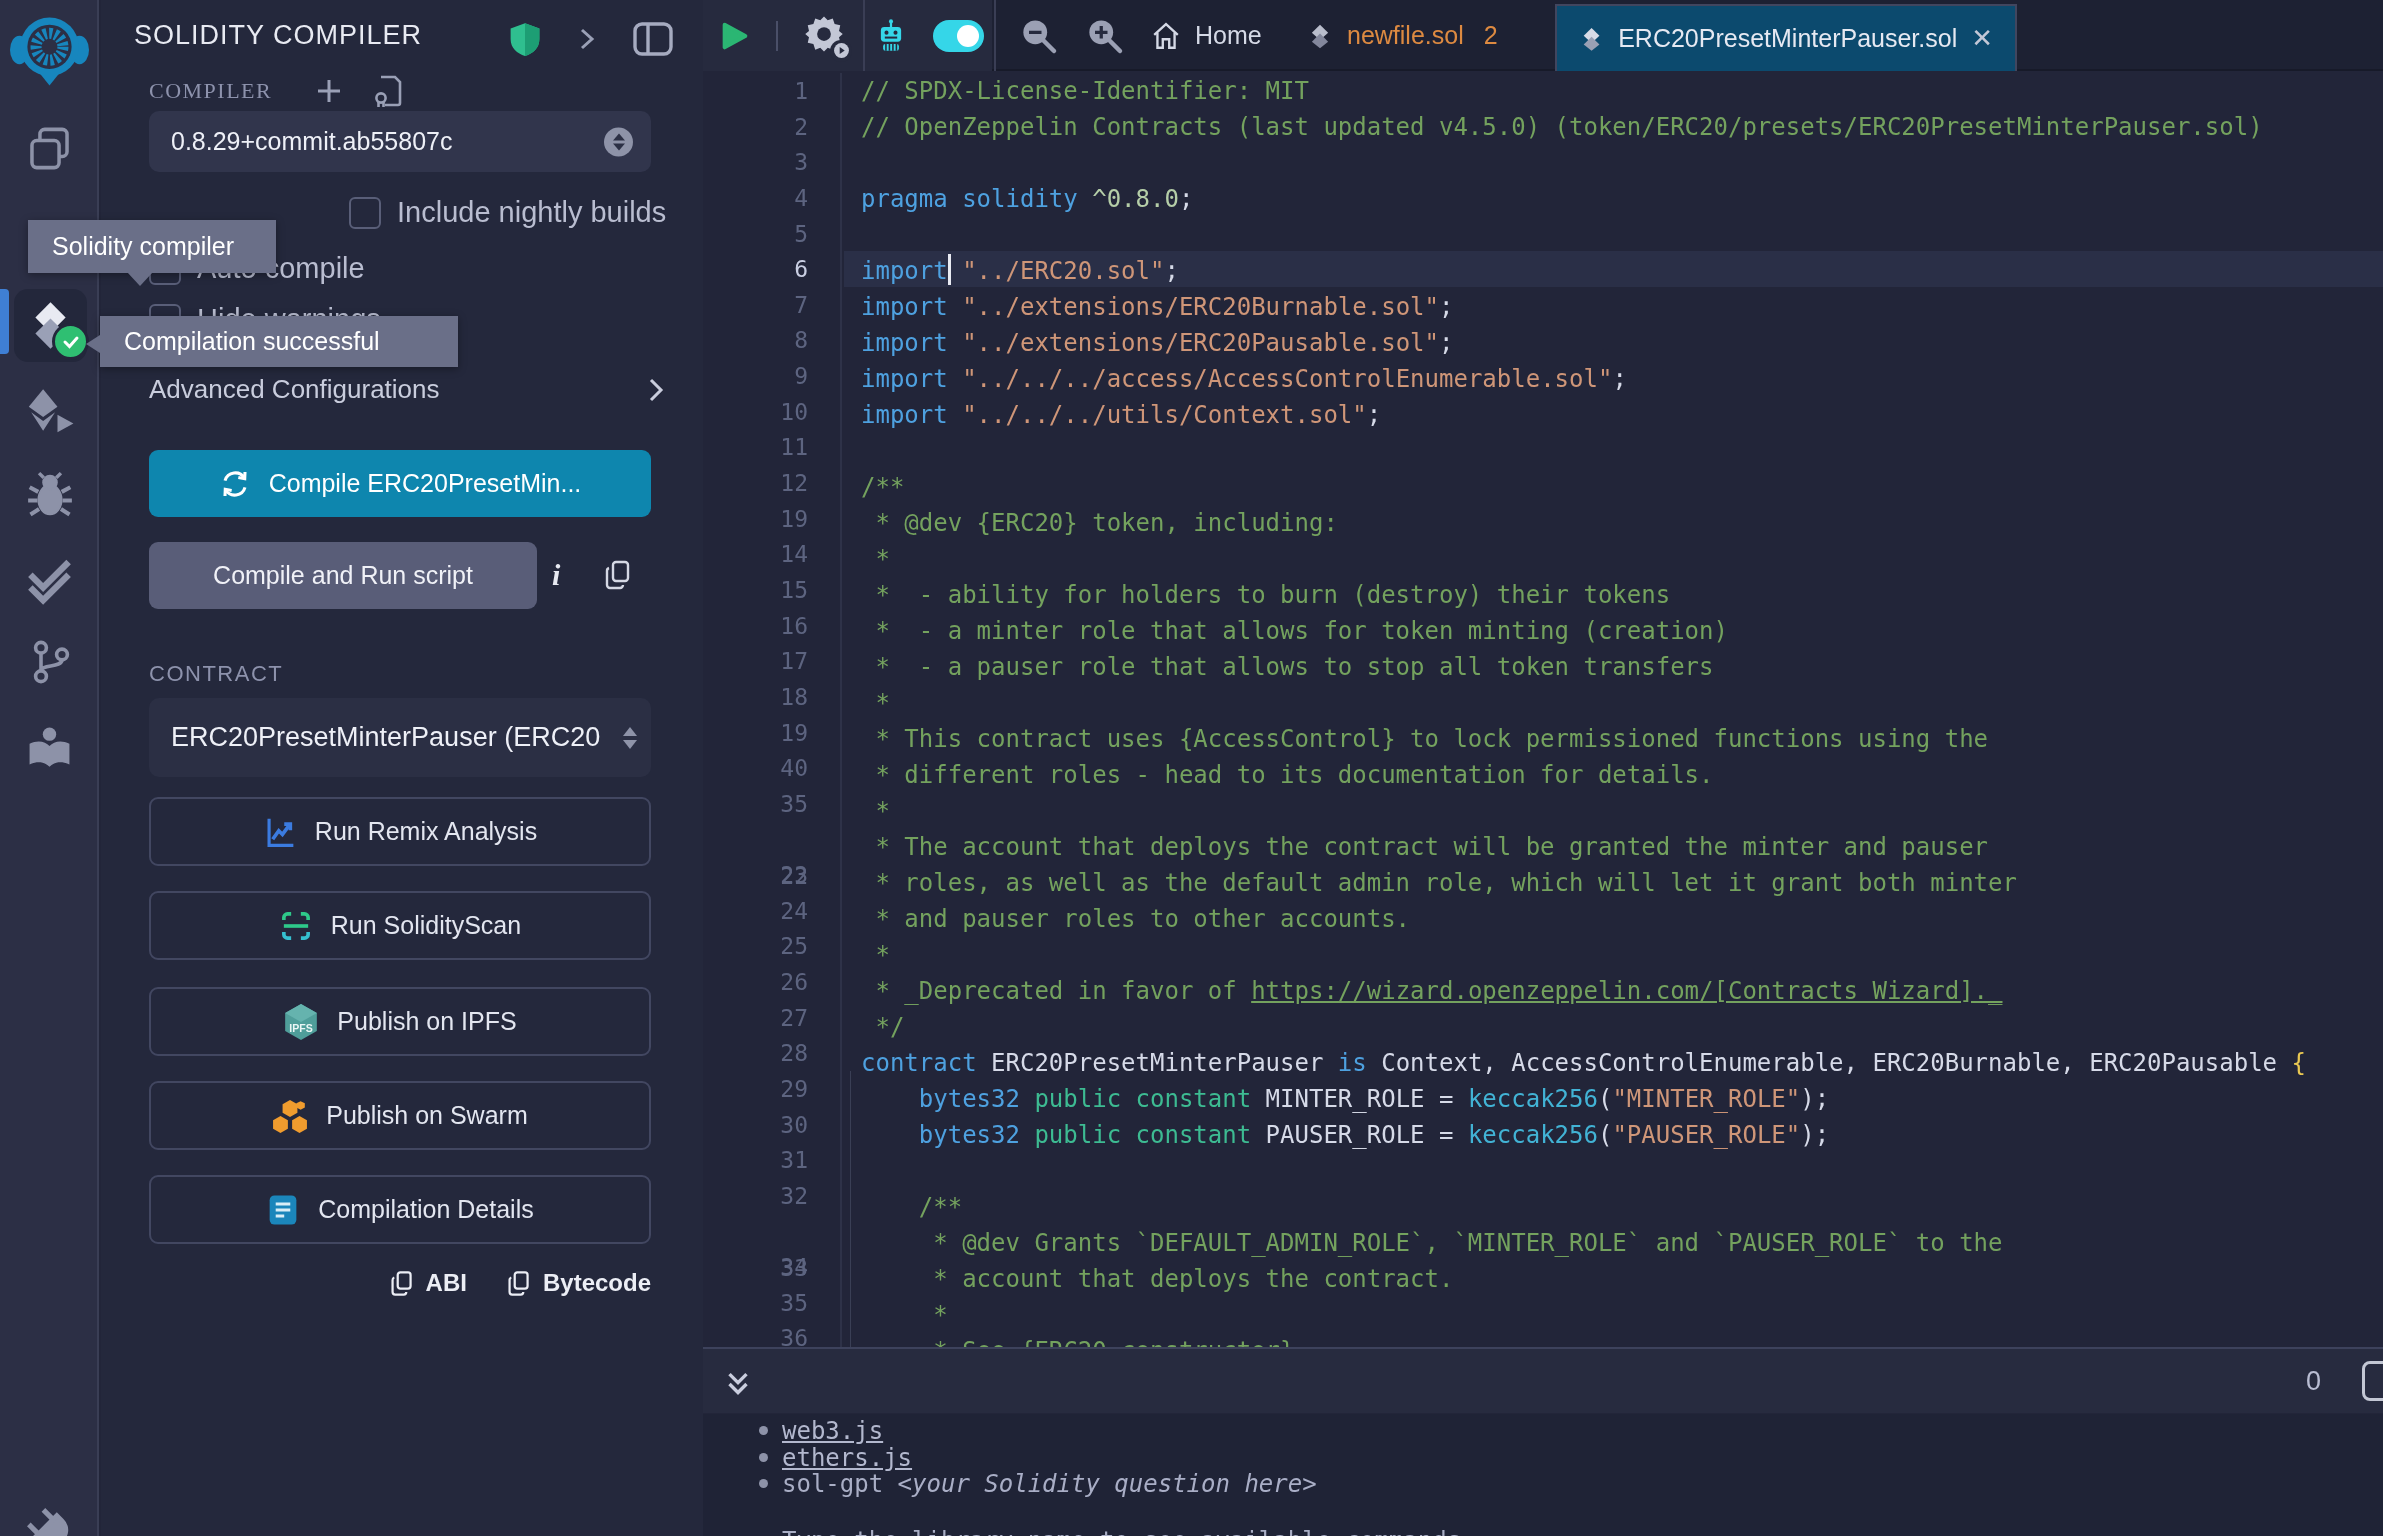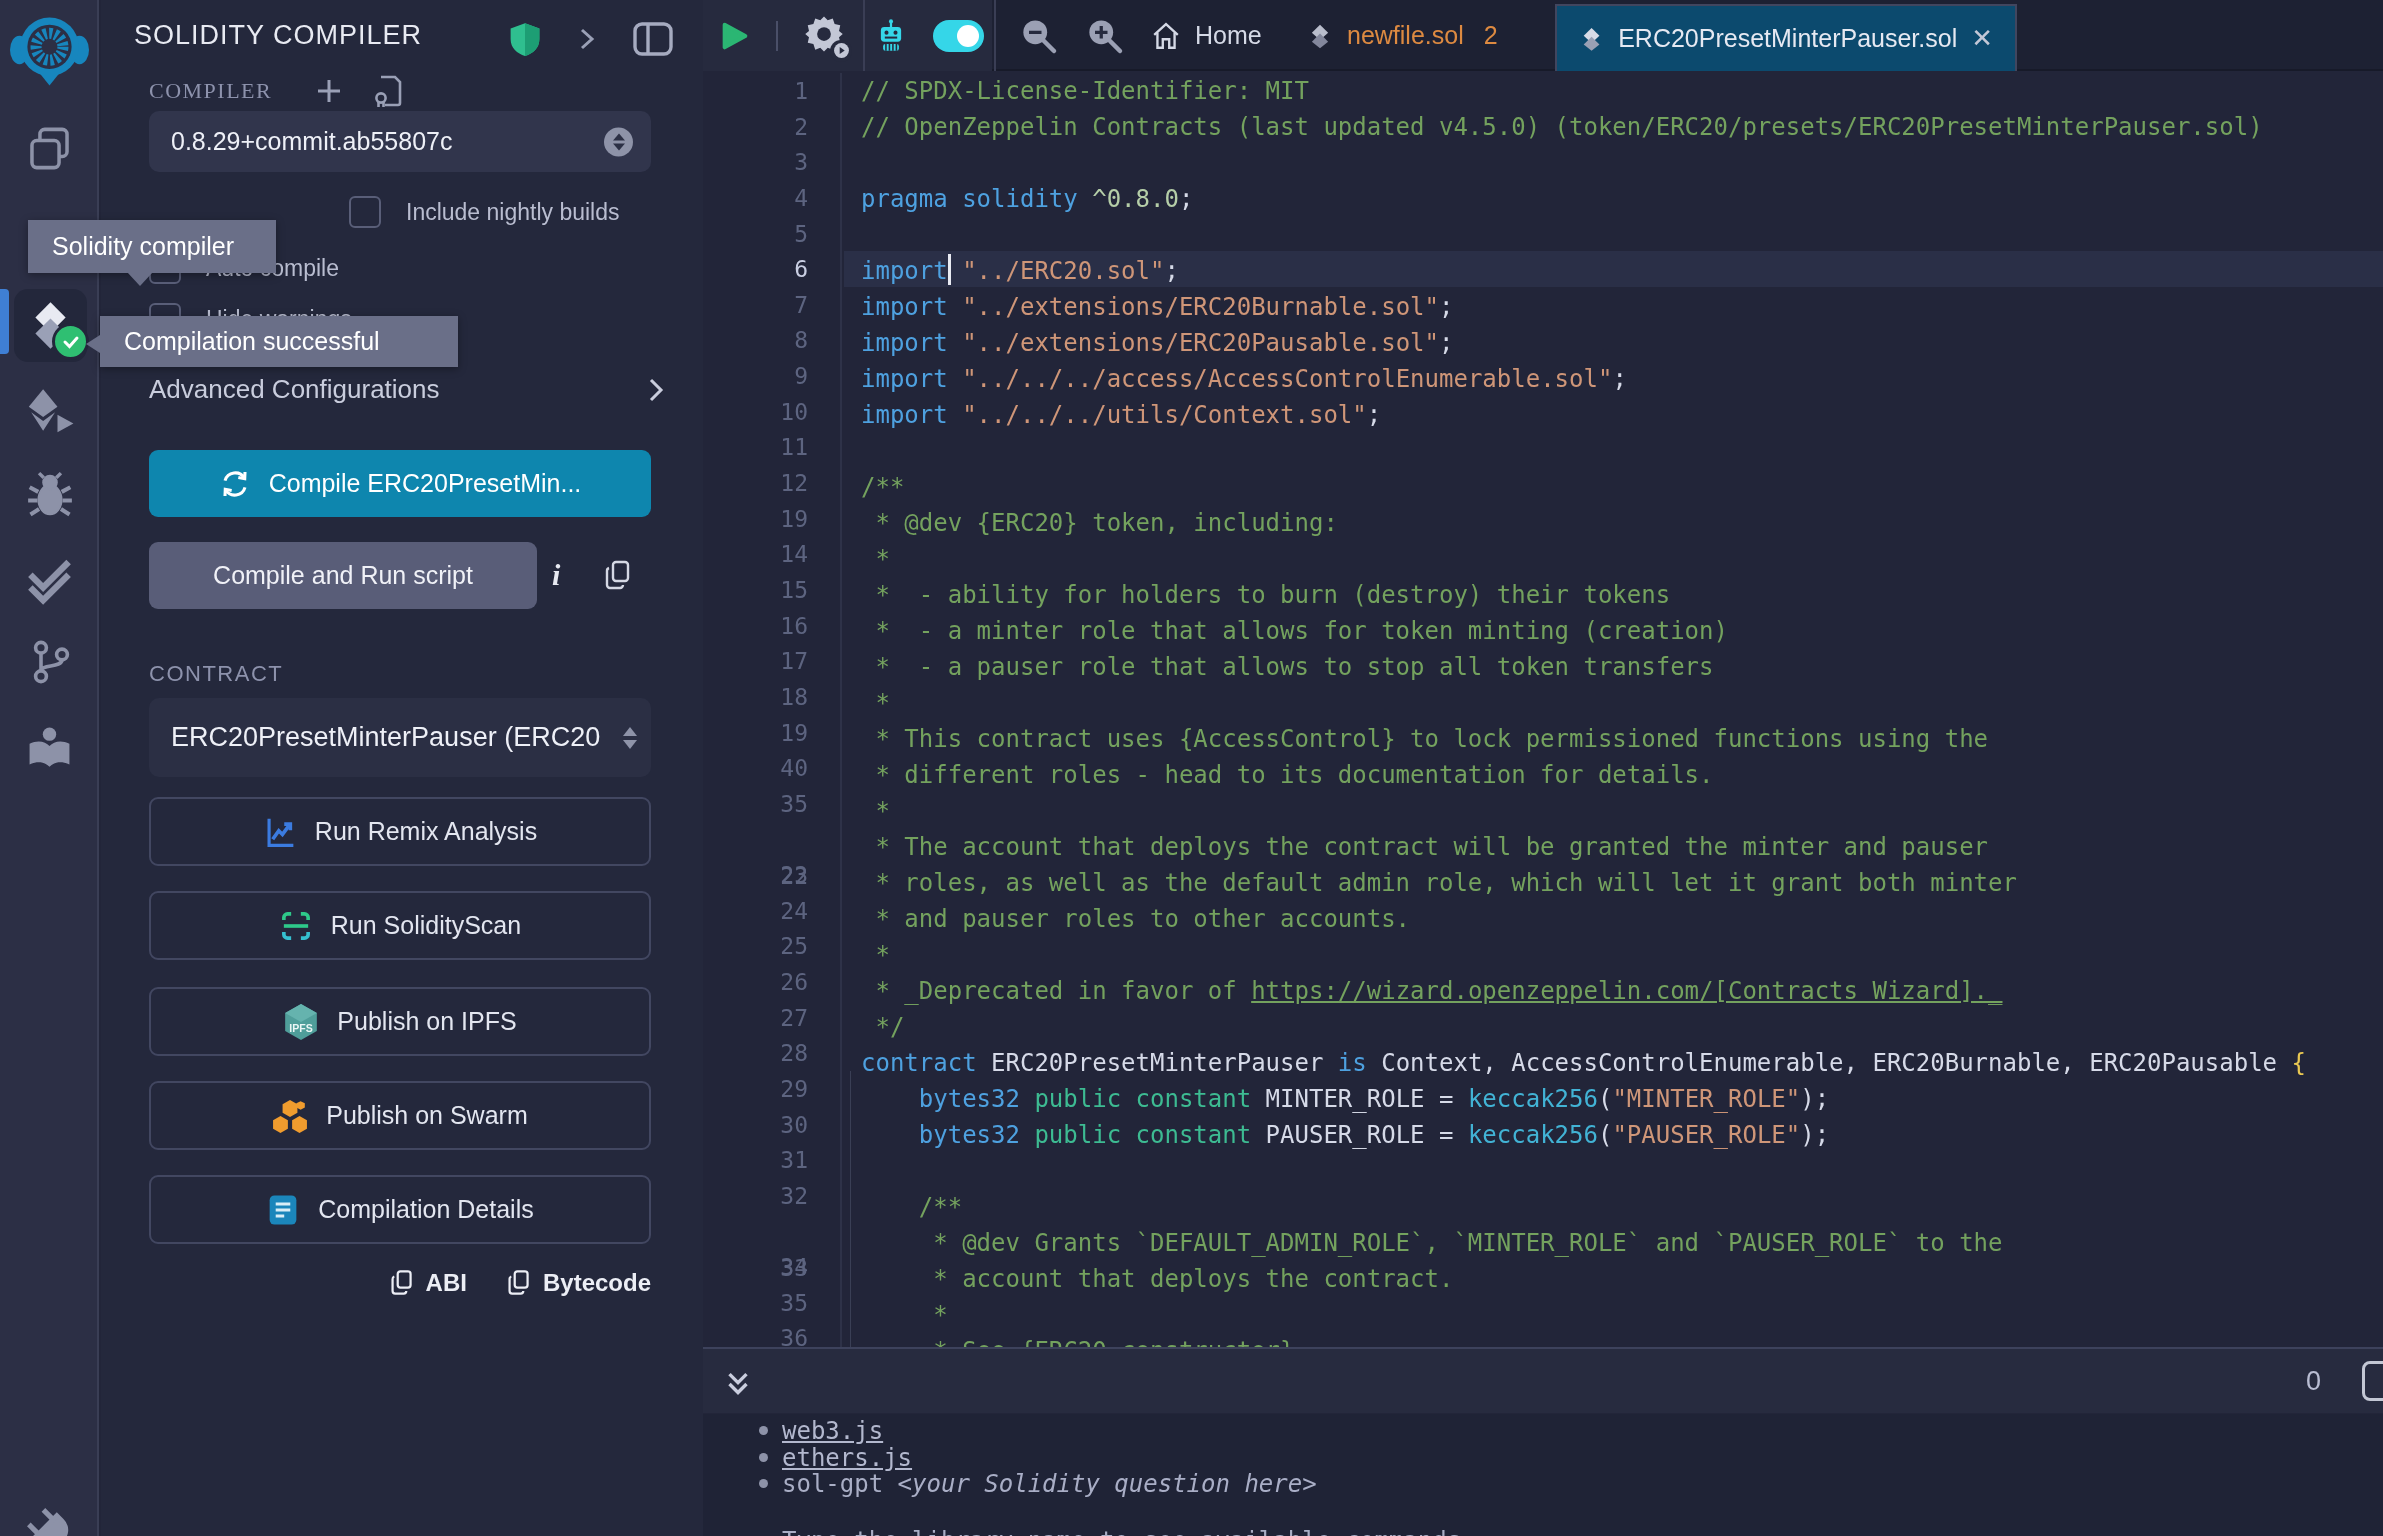--- a/index.html
+++ b/index.html
@@ -18,35 +18,35 @@
   .sidebar { position:absolute; left:101px; top:0; width:602px; height:1537px; background:#24283c; }
   .sb-title { position:absolute; left:33px; top:20px; font-size:27px; letter-spacing:1px; color:#e8eaf2; font-weight:500; }
   .sb-head-icons { position:absolute; right:30px; top:22px; display:flex; gap:36px; align-items:center; }
   .lbl { color:#8d92ac; font-size:22px; letter-spacing:1.5px; font-weight:500; }
   .compiler-row { position:absolute; left:48px; top:75px; display:flex; align-items:center;font-family:Liberation Serif, serif; }
   .select-box { position:absolute; left:48px; width:502px; background:#31354c; border-radius:10px; color:#eef0f7; display:flex; align-items:center; }
   .version-box { top:111px; height:61px; font-size:25px; padding-left:22px; }
   .stepper { position:absolute; right:18px; top:50%; transform:translateY(-50%); width:29px; height:29px; border-radius:50%; background:#8e93a8; display:flex; flex-direction:column; align-items:center; justify-content:center; gap:3px; }
   .tri-up { width:0;height:0;border-left:6px solid transparent;border-right:6px solid transparent;border-bottom:7px solid #2c3045; }
   .tri-dn { width:0;height:0;border-left:6px solid transparent;border-right:6px solid transparent;border-top:7px solid #2c3045; }
-  .checkrow { position:absolute; display:flex; align-items:center; gap:25px; color:#b9bdd0; font-size:23px; }
+  .checkrow { position:absolute; display:flex; align-items:center; gap:16px; color:#b9bdd0; font-size:29px; }
   .cb { width:32px; height:32px; border:2px solid #595e78; border-radius:6px; background:transparent; flex:none; }
   .adv-row { position:absolute; left:48px; right:38px; top:374px; display:flex; justify-content:space-between; align-items:center; color:#c9cddd; font-size:26px; }
   .btn { position:absolute; left:48px; border-radius:9px; display:flex; align-items:center; justify-content:center; gap:18px; color:#fff; font-size:25px; }
   .btn-primary { top:450px; width:502px; height:67px; background:#0e86ae; }
   .btn-secondary { top:542px; width:388px; height:67px; background:#595d78; color:#f0f1f7; }
   .run-extra { position:absolute; left:451px; top:558px; display:flex; gap:44px; align-items:center; }
   .contract-lbl { position:absolute; left:48px; top:661px; }
   .contract-box { top:698px; height:79px; font-size:27px; padding-left:22px; background:#2b2f44; }
   .ud { position:absolute; right:14px; top:50%; transform:translateY(-50%); display:flex; flex-direction:column; gap:4px; }
   .ud .tu { width:0;height:0;border-left:7px solid transparent;border-right:7px solid transparent;border-bottom:9px solid #8e93a8; }
   .ud .td { width:0;height:0;border-left:7px solid transparent;border-right:7px solid transparent;border-top:9px solid #8e93a8; }
   .action { position:absolute; left:48px; width:502px; height:69px; background:transparent; border:2px solid #424761; border-radius:9px; display:flex; align-items:center; justify-content:center; gap:18px; color:#e3e6f0; font-size:25px; }
   .abirow { position:absolute; left:48px; top:1269px; width:502px; display:flex; justify-content:flex-end; gap:40px; align-items:center; color:#eceef5; font-size:24px; font-weight:bold; }
-  .abirow .item { display:flex; gap:12px; }
+  .abirow .item { display:flex; gap:12px; align-items:center; }
 
   
   .main { position:absolute; left:703px; top:0; width:1681px; height:1537px; background:#222539; }
   .topbar { position:absolute; left:0; top:0; width:1681px; height:71px; background:#1d2133; border-bottom:2px solid #171a29; }
   .tb-group { position:absolute; top:0; height:71px; background:#262a3e; display:flex; align-items:center; justify-content:center; }
   .tb-sep { position:absolute; top:0; width:2px; height:71px; background:#3a3e55; }
   .minisep { width:2px; height:30px; background:#4a4f68; }
   .tb-right { position:absolute; left:292px; top:0; height:71px; display:flex; align-items:center; gap:26px; padding-left:24px; }
   .home { display:flex; align-items:center; gap:14px; color:#d5d9e6; font-size:25px; }
   .tab-inactive { position:absolute; left:604px; top:0; height:71px; display:flex; align-items:center; gap:14px; color:#dd8a41; font-size:25px; }

